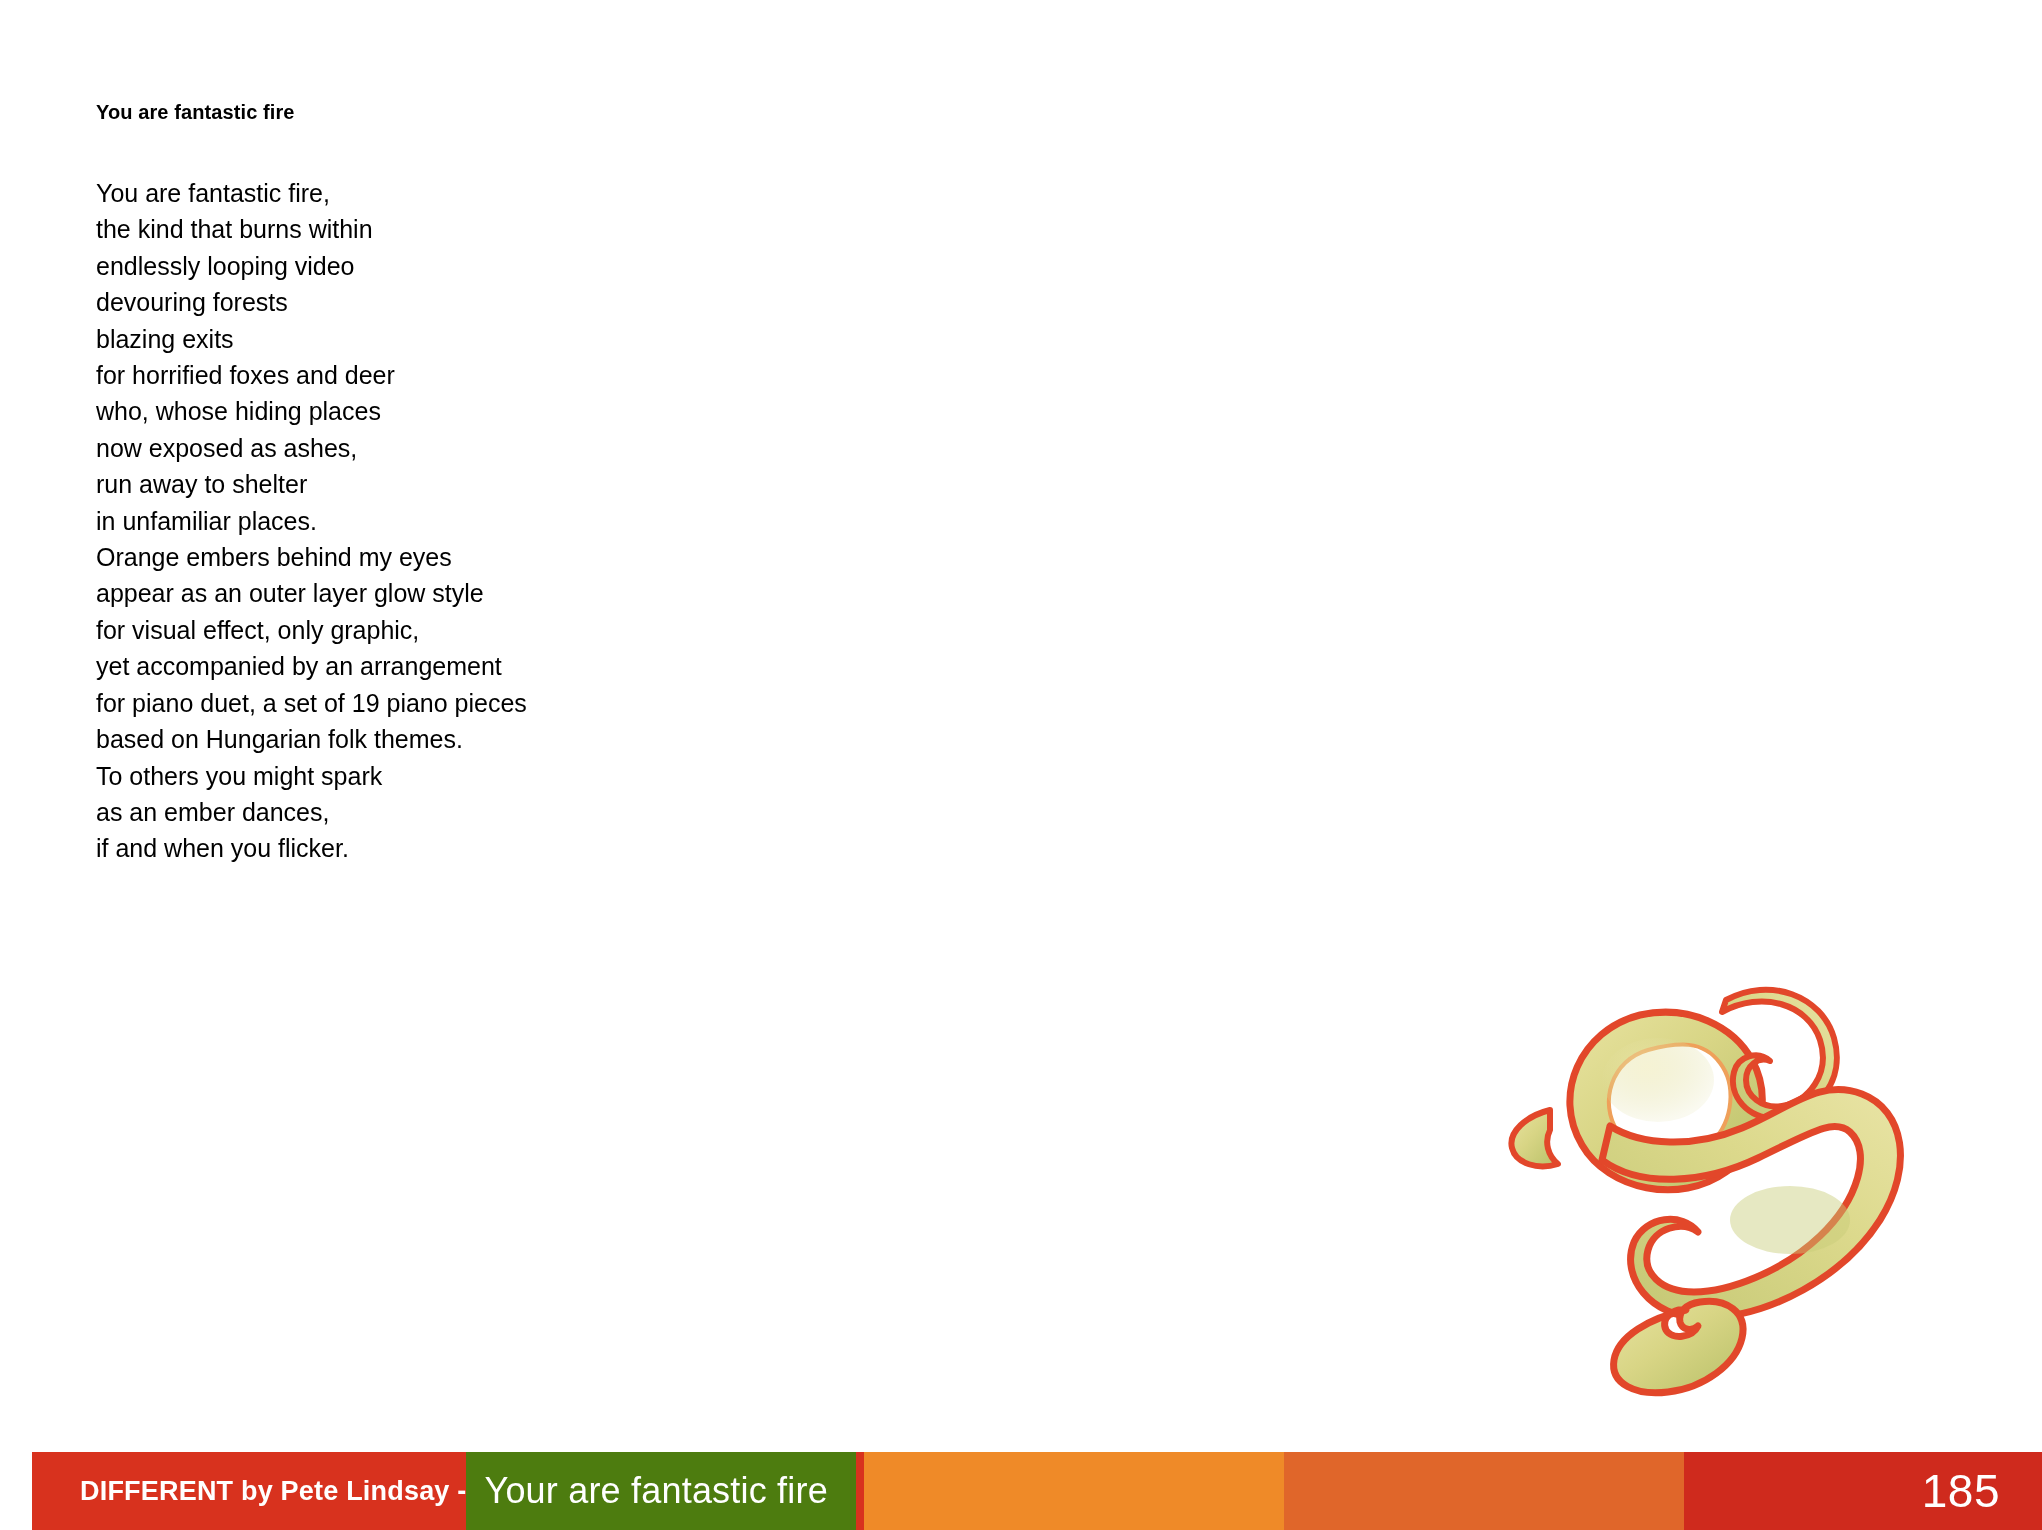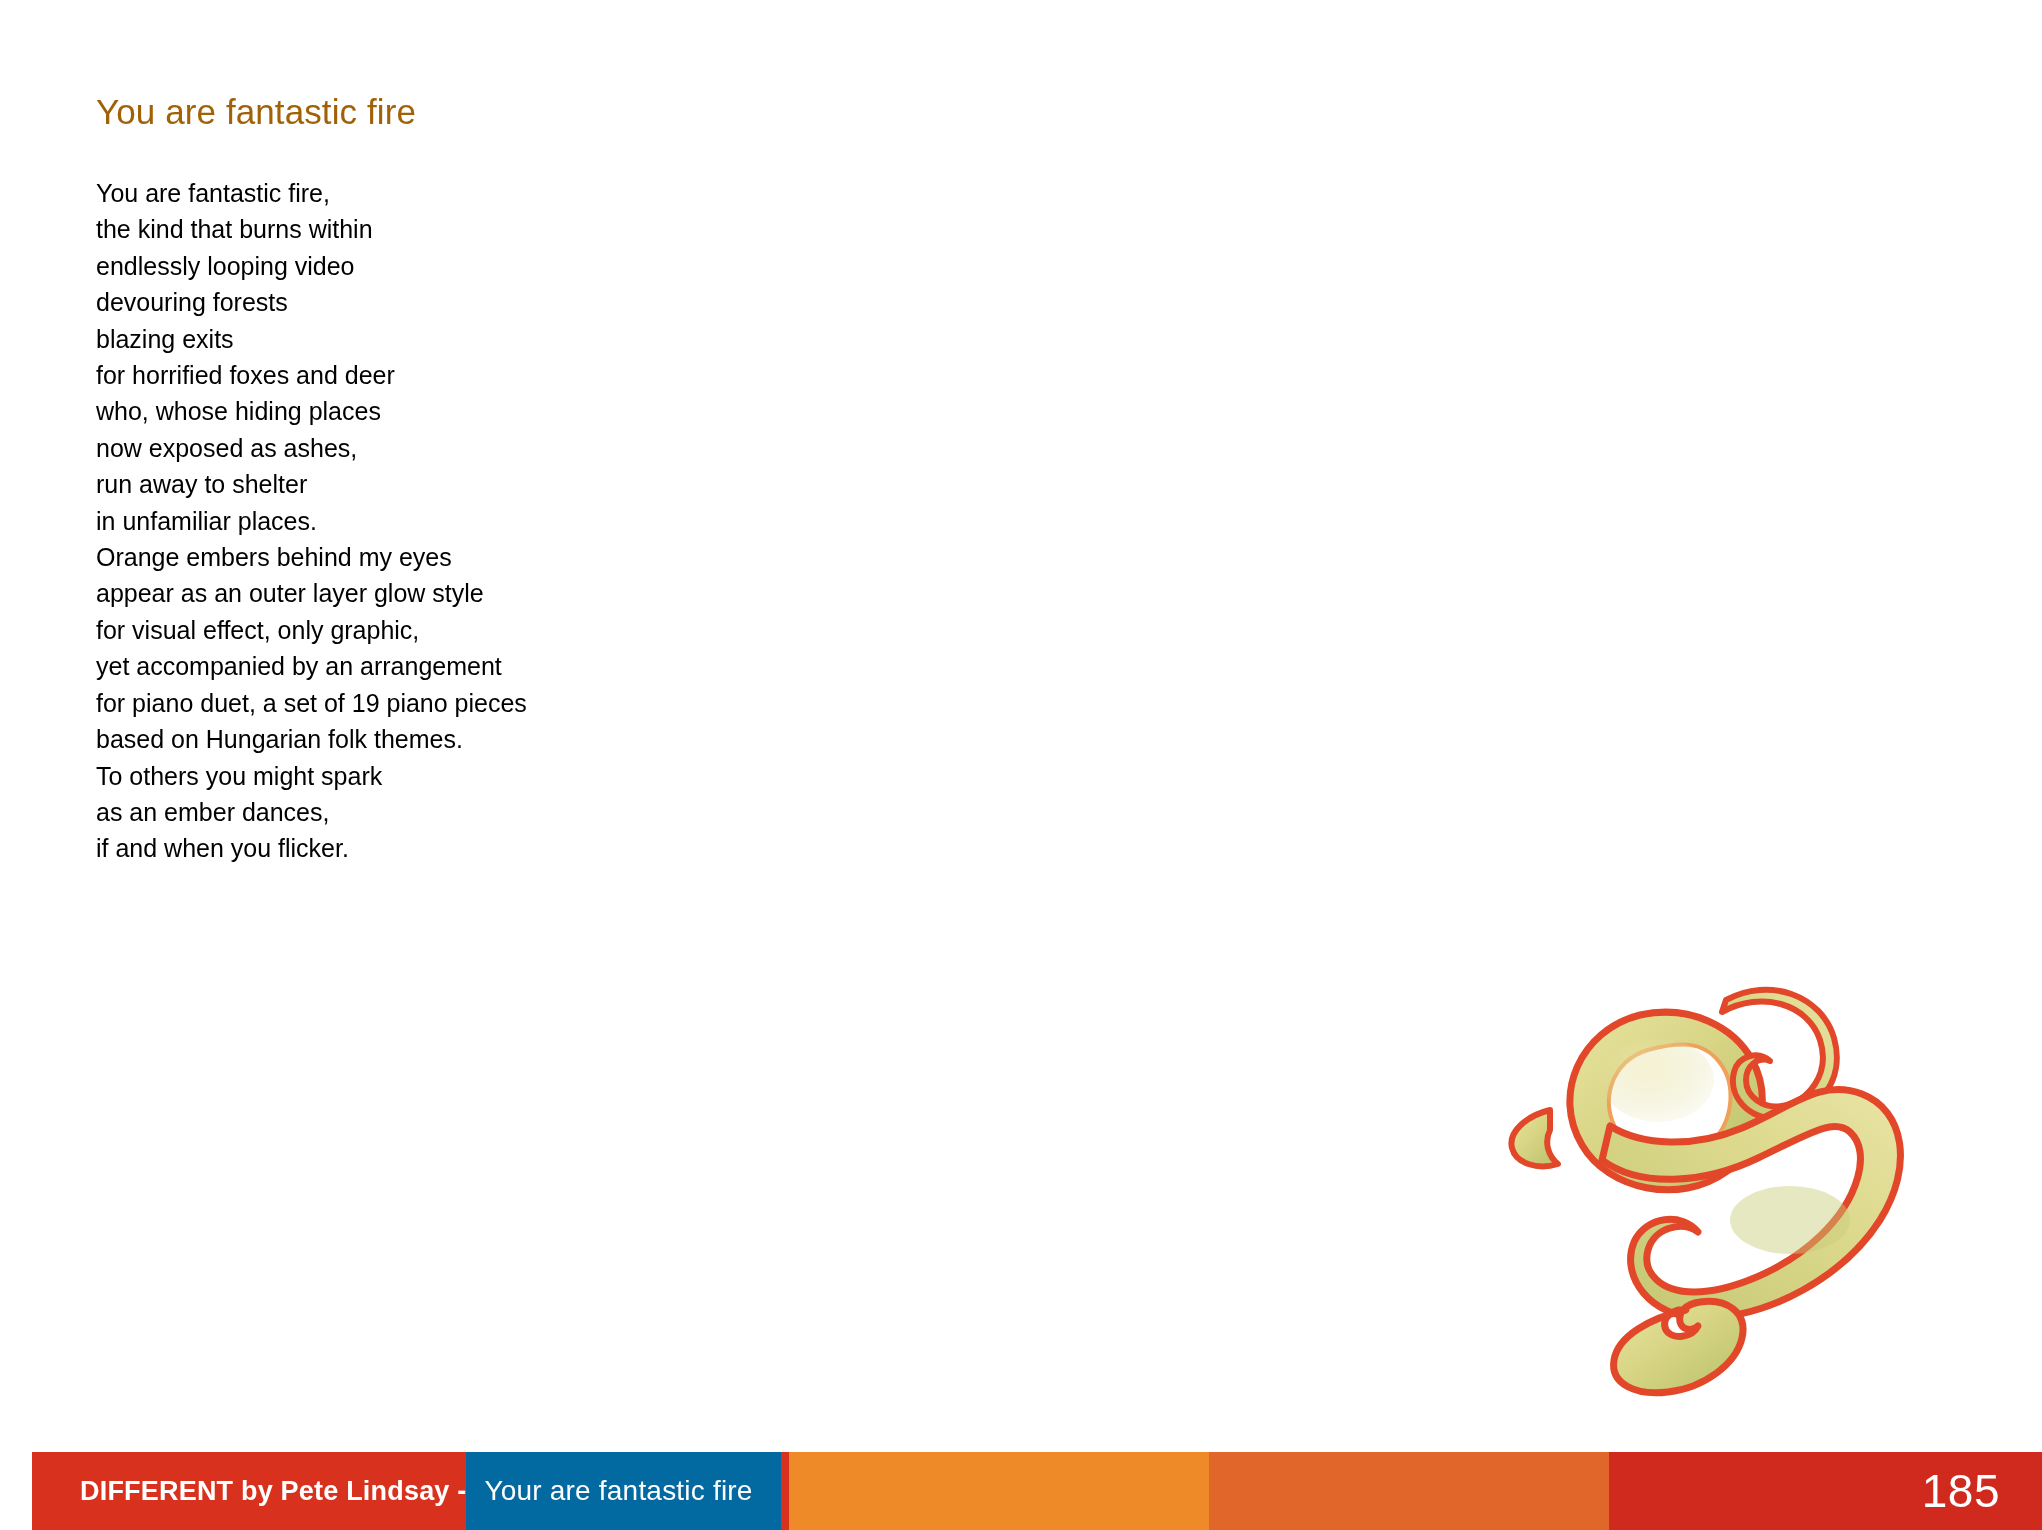--- a/index.html
+++ b/index.html
@@ -17,26 +17,26 @@
   }
 
   
   .poem-block {
     position: absolute;
     left: 96px;
     top: 94px;
     width: 900px;
   }
   .poem-title {
-    font-size: 35px;
-    font-weight: normal;
+    font-size: 20px;
+    font-weight: bold;
     line-height: 36px;
     letter-spacing: 0.1px;
     margin: 0 0 45px 0;
-    color: #a16207;
+    color: #000000;
   }
   .poem-body {
     font-size: 25px;
     line-height: 36.4px;
     color: #000000;
     white-space: pre-wrap;
     margin: 0;
   }
 
   
@@ -72,25 +72,25 @@
     background: #d8321e;
     padding-left: 48px;
     padding-right: 0px;
     color: #ffffff;
     font-size: 27px;
     font-weight: bold;
     letter-spacing: 0.2px;
     margin-left: 32px;
   }
   .seg-poem {
-    background: #0369a1;
+    background: #4d7c0f;
     padding-left: 18px;
     padding-right: 28px;
     color: #ffffff;
-    font-size: 28px;
+    font-size: 36px;
     letter-spacing: 0.2px;
   }
   .seg-fill-1 { background: #d8321e; flex: 0 0 8px; }
   .seg-orange { background: #ef8a28; flex: 0 0 420px; }
   .seg-darkorange { background: #e0662a; flex: 0 0 400px; }
   .seg-red2 { background: #cf2a1d; flex: 1 1 auto; }
   .seg-page {
     background: #cf2a1d;
     flex: 0 0 200px;
     justify-content: flex-end;

